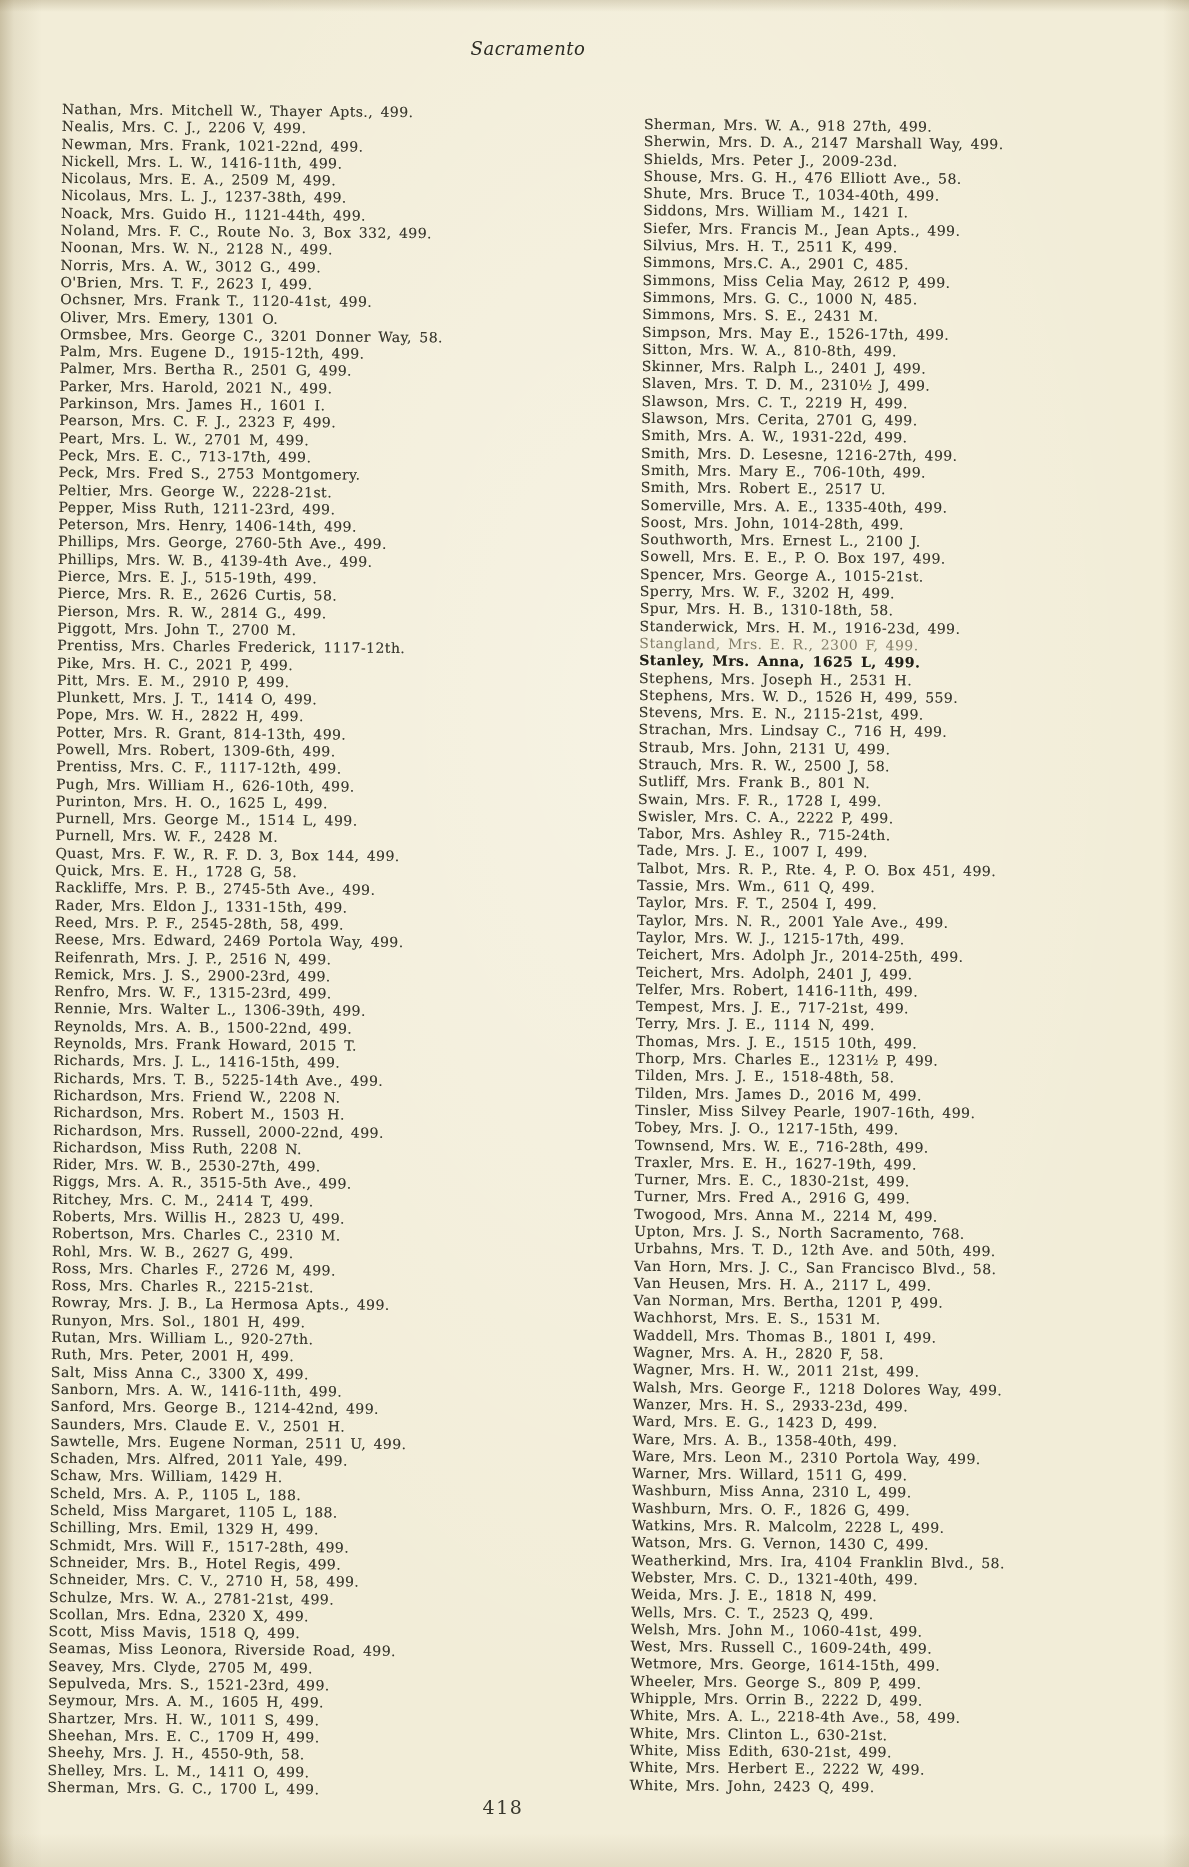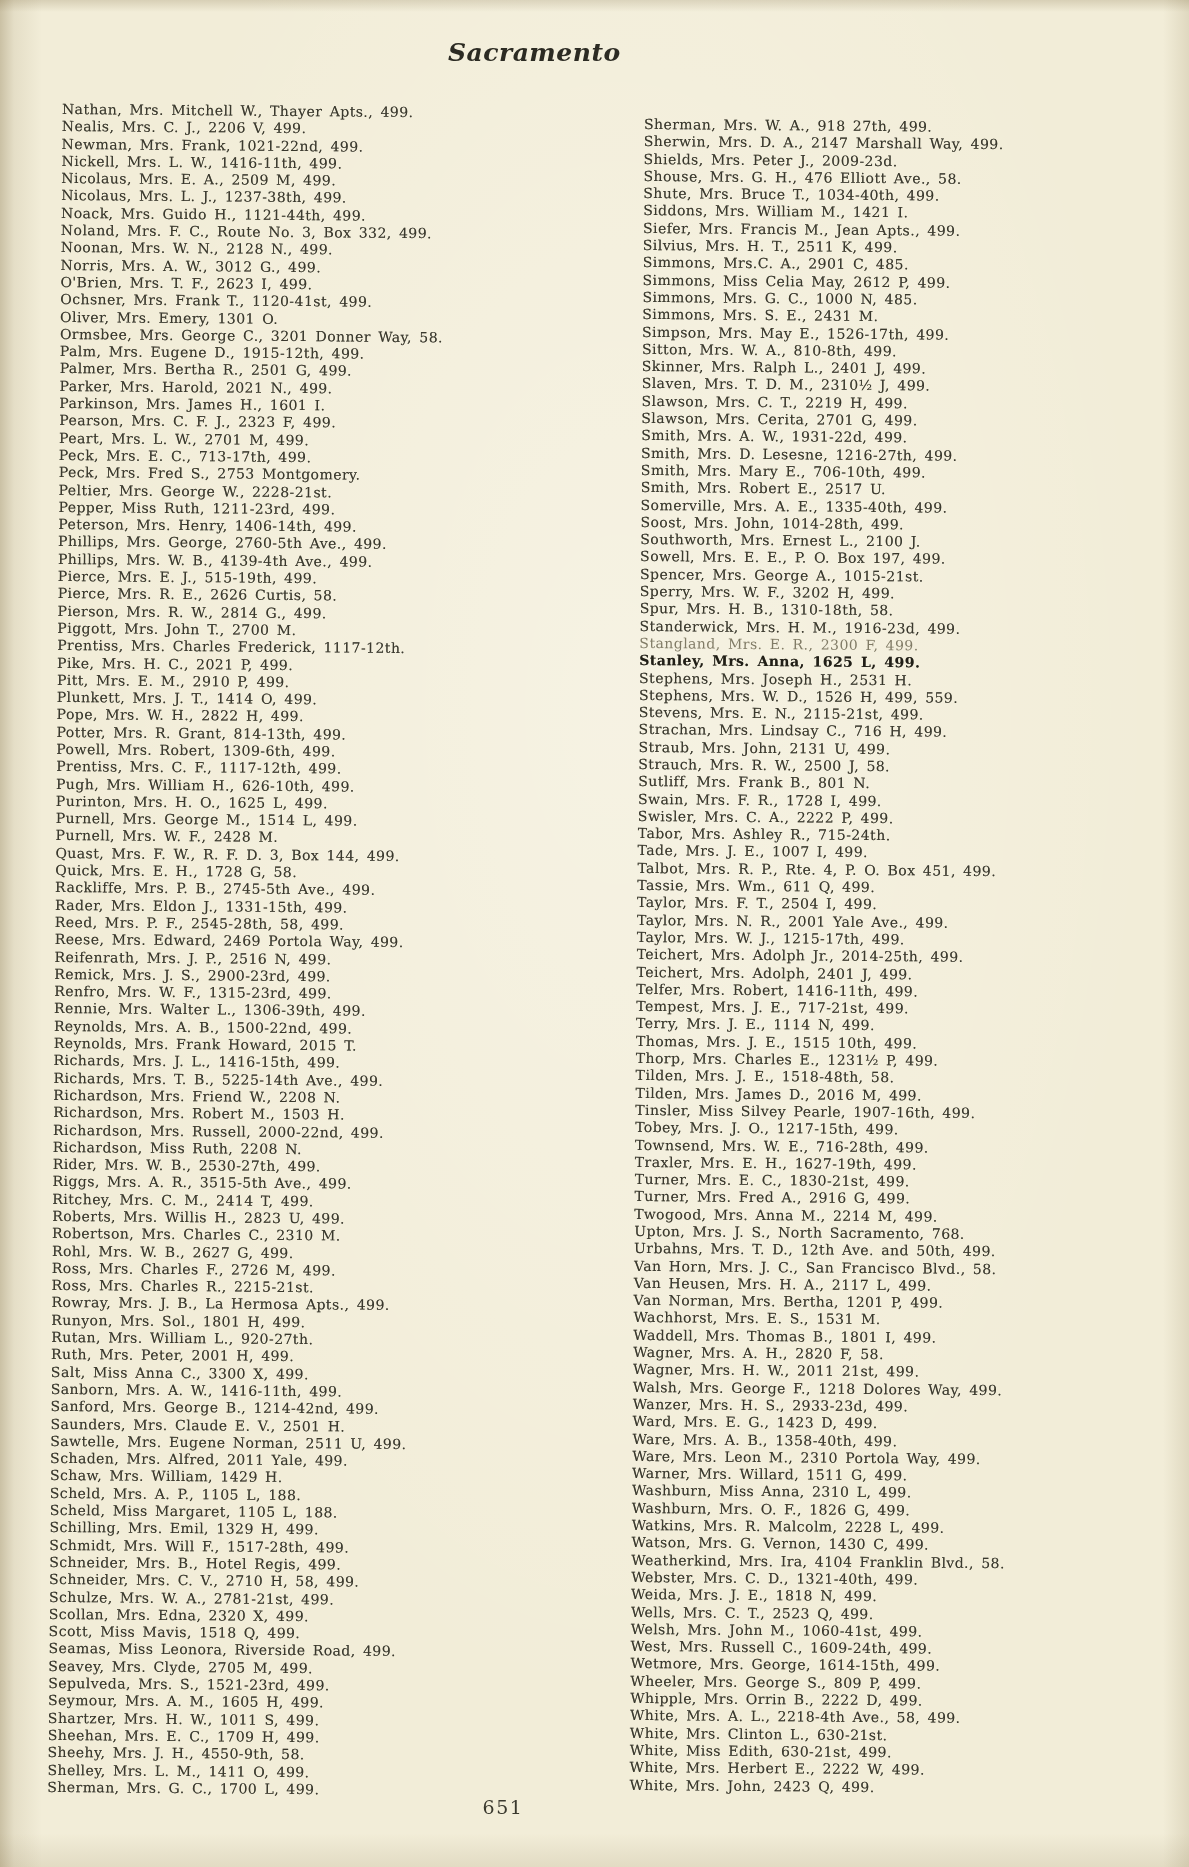--- a/index.html
+++ b/index.html
@@ -10,21 +10,21 @@
     background:
       radial-gradient(ellipse at 52% 38%, rgba(255,255,252,0.30), rgba(255,255,252,0) 62%),
       linear-gradient(90deg, rgba(110,90,45,0.30) 0px, rgba(110,90,45,0.10) 14px, rgba(110,90,45,0) 42px),
       linear-gradient(270deg, rgba(110,90,45,0.14) 0px, rgba(110,90,45,0) 26px),
       linear-gradient(180deg, rgba(110,90,45,0.20) 0px, rgba(110,90,45,0) 12px),
       linear-gradient(0deg, rgba(110,90,45,0.12) 0px, rgba(110,90,45,0) 34px),
       #f2edd8;
   }
   .page-title {
     position:absolute; left:448px; top:38px; width:160px; text-align:center;
-    font-size:25px; font-weight:bold; font-style:italic; letter-spacing:0.5px;
+    font-size:18px; font-weight:normal; font-style:italic; letter-spacing:0.5px;
     color:#2c2b23;
   }
   .col {
     position:absolute; white-space:nowrap;
     font-size:14px; line-height:17.3px;
     letter-spacing:0.45px; word-spacing:2.4px;
     text-shadow:0 0 0.5px rgba(58,57,46,0.55);
     transform:rotate(0.5deg); transform-origin:0 0;
   }
   .col-left  { left:62px;  top:101px; }
@@ -234,14 +234,14 @@
       <div class="entry">West, Mrs. Russell C., 1609-24th, 499.</div>
       <div class="entry">Wetmore, Mrs. George, 1614-15th, 499.</div>
       <div class="entry">Wheeler, Mrs. George S., 809 P, 499.</div>
       <div class="entry">Whipple, Mrs. Orrin B., 2222 D, 499.</div>
       <div class="entry">White, Mrs. A. L., 2218-4th Ave., 58, 499.</div>
       <div class="entry">White, Mrs. Clinton L., 630-21st.</div>
       <div class="entry">White, Miss Edith, 630-21st, 499.</div>
       <div class="entry">White, Mrs. Herbert E., 2222 W, 499.</div>
       <div class="entry">White, Mrs. John, 2423 Q, 499.</div>
     </div>
-  <div class="page-number">651</div>
+  <div class="page-number">418</div>
 </div>
 
 </body></html>

